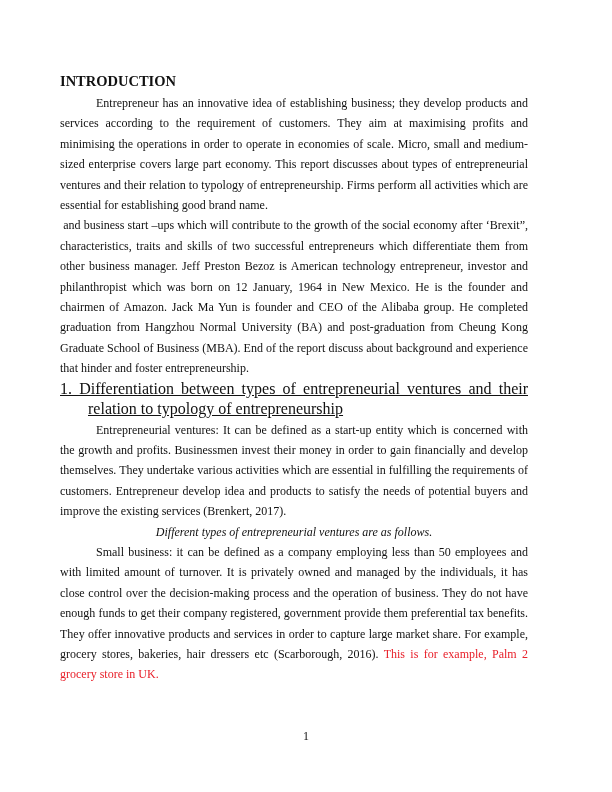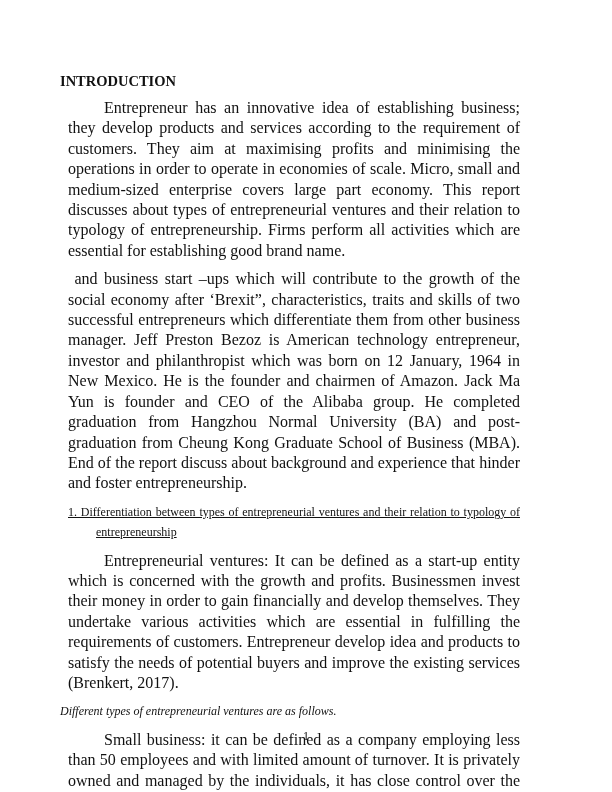--- a/index.html
+++ b/index.html
@@ -1,26 +1,26 @@
 <!DOCTYPE html>
 <html><head>
   <meta charset="utf-8">
   <style>
     html, body { margin: 0; padding: 0; background: #ffffff; }
     body { width: 612px; height: 792px; position: relative; overflow: hidden;
       font-family: "Liberation Serif", serif; color: #111111; }
     .page { position: absolute; left: 60px; top: 72px; width: 468px; }
     .heading { font-weight: bold; font-size: 14.5px; line-height: 18px; margin: 0 0 3px 0; height: 18px; }
-    .p { font-size: 16px; line-height: 20.4px; text-align: justify; margin: 8px; }
+    .p { font-size: 12px; line-height: 20.4px; text-align: justify; margin: 0; }
     .indent { text-indent: 36px; }
     .nojust { text-align: left; }
-    .sec { font-size: 12px; line-height: 20.4px; text-decoration: underline; margin: 8px;
+    .sec { font-size: 16px; line-height: 20.4px; text-decoration: underline; margin: 0;
       text-align: justify; text-align-last: left; padding-left: 28px; text-indent: -28px; }
     b { font-weight: normal; }
-    .it { font-style: italic; font-size: 12px; line-height: 20.4px; margin: 0; }
+    .it { font-style: italic; font-size: 12px; line-height: 20.4px; margin: 0; text-align: center; }
     .red { color: #e8202a; }
     .pagenum { position: absolute; left: 0; width: 612px; top: 729px; text-align: center; font-size: 12px; }
   </style>
 </head>
 <body>
 
 <div class="page">
   <h1 class="heading">INTRODUCTION</h1>
 
   <p class="p indent">Entrepreneur has an innovative idea of establishing business; they develop products and services according to the requirement of customers. They aim at maximising profits and minimising the operations in order to operate in economies of scale. Micro, small and medium-sized enterprise covers large part economy. This report discusses about types of entrepreneurial ventures and their relation to typology of entrepreneurship. Firms perform all activities which are essential for establishing good brand name.</p>

